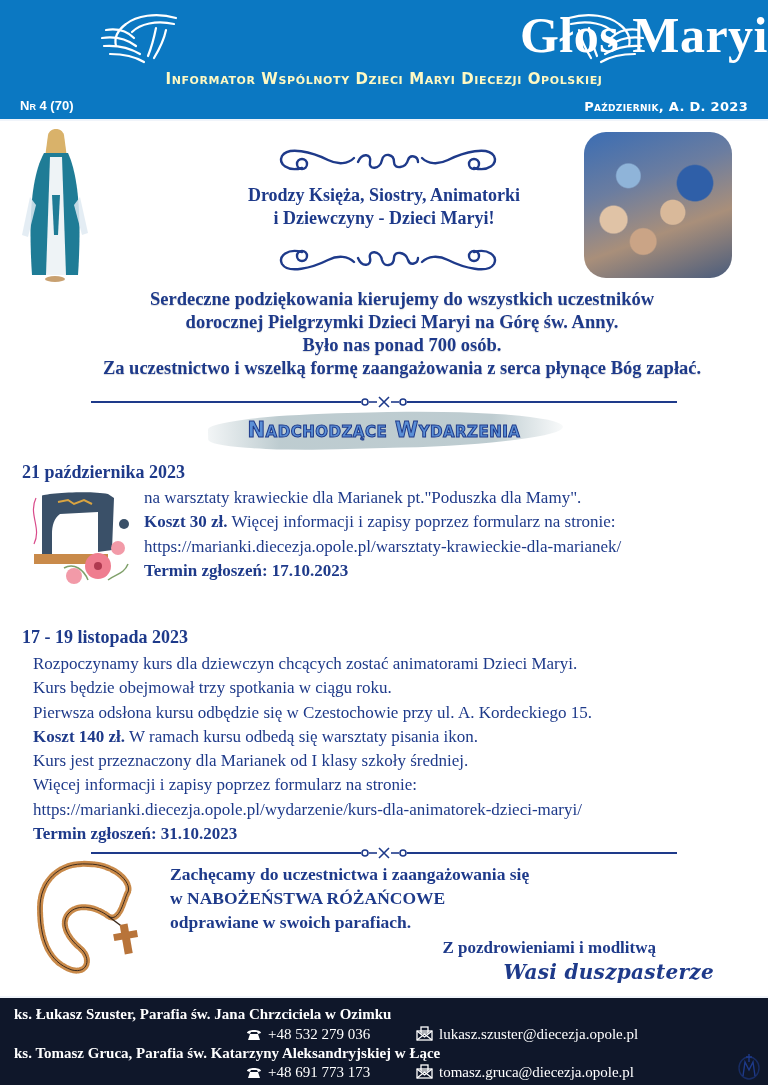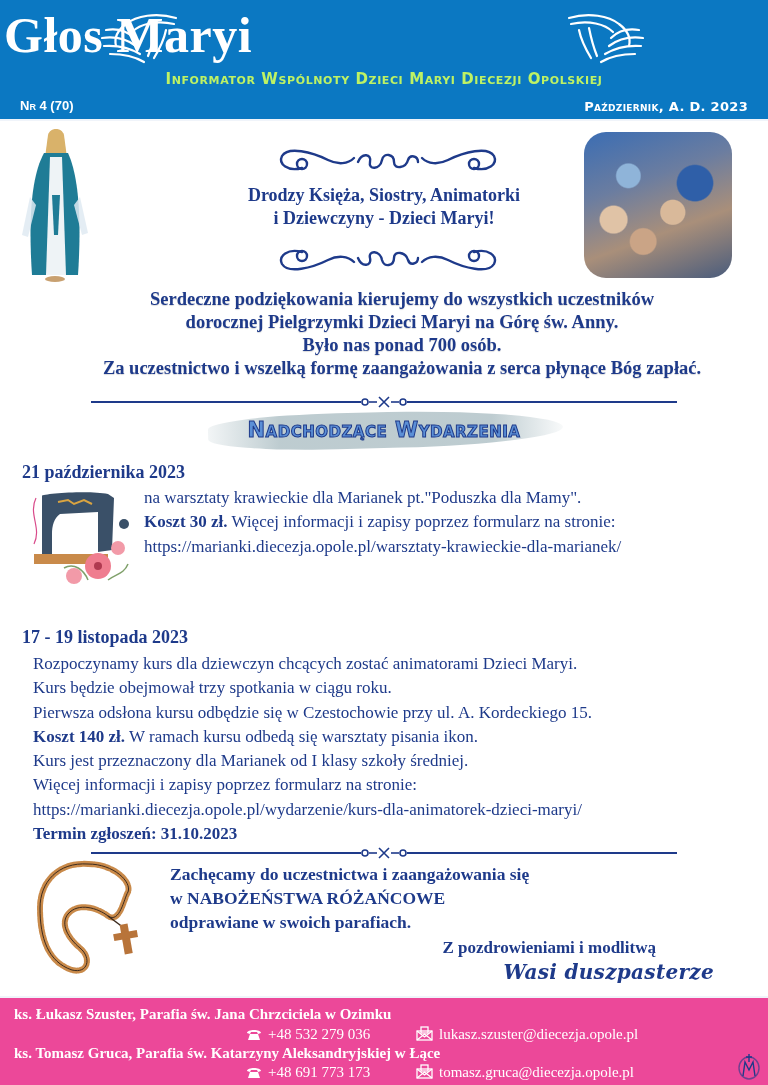--- a/index.html
+++ b/index.html
@@ -1,24 +1,24 @@
 <!DOCTYPE html>
 <html><head>
 <meta charset="utf-8">
 <style>
   * { box-sizing: border-box; margin: 0; padding: 0; }
   html, body { width: 768px; height: 1085px; background: #ffffff; overflow: hidden; }
   body { position: relative; font-family: "DejaVu Serif", serif; color: #1e3a8a; }
 
   .header { position: absolute; left: 0; top: 0; width: 768px; height: 121px; background: #0b78c2; border-bottom: 2px solid #f0f4fa; }
-  .title { position: absolute; left: 4px; right: 0; top: 6px; text-align: left; color: #fff; font-family: "Liberation Serif", serif; font-weight: 700; font-size: 50px; letter-spacing: 0.5px; }
+  .title { position: absolute; left: 16px; right: 0; top: 6px; text-align: right; color: #fff; font-family: "Liberation Serif", serif; font-weight: 700; font-size: 50px; letter-spacing: 0.5px; }
   .wing { position: absolute; top: 10px; width: 86px; height: 56px; }
   .wing.left { left: 96px; }
   .wing.right { left: 563px; transform: scaleX(-1); }
-  .subtitle { position: absolute; left: 0; right: 0; top: 70px; text-align: center; color: #bef264; font-family: "DejaVu Sans", sans-serif; font-size: 15px; font-weight: 700; font-variant: small-caps; letter-spacing: 0.6px; }
+  .subtitle { position: absolute; left: 0; right: 0; top: 70px; text-align: center; color: #fef9c3; font-family: "DejaVu Sans", sans-serif; font-size: 15px; font-weight: 700; font-variant: small-caps; letter-spacing: 0.6px; }
   .issue { position: absolute; left: 20px; top: 98px; color: #ffffff; font-family: Liberation Sans, sans-serif; font-size: 13px; font-weight: 700; font-variant: small-caps; }
   .date { position: absolute; right: 20px; top: 99px; color: #fff; font-family: "DejaVu Sans", sans-serif; font-size: 13px; font-weight: 700; font-variant: small-caps; letter-spacing: 0.3px; }
 
   .mary { position: absolute; left: 22px; top: 125px; width: 66px; height: 165px; }
   .photo { position: absolute; left: 584px; top: 132px; width: 148px; height: 146px; border-radius: 22px; overflow: hidden;
            background: radial-gradient(circle at 30% 30%, #8fb4d9 0 8%, transparent 9%),
                        radial-gradient(circle at 60% 55%, #d9b99a 0 10%, transparent 11%),
                        radial-gradient(circle at 40% 75%, #caa486 0 9%, transparent 10%),
                        radial-gradient(circle at 75% 35%, #2f5fa8 0 12%, transparent 13%),
                        radial-gradient(circle at 20% 60%, #e0c3a6 0 9%, transparent 10%),
@@ -41,21 +41,21 @@
   .ev-date { position: absolute; left: 22px; font-family: "Liberation Serif", serif; font-weight: 700; font-size: 18px; color: #1e3a8a; }
   .ev-body { position: absolute; font-family: "Liberation Serif", serif; font-size: 17px; line-height: 24.3px; color: #1e3a8a; white-space: nowrap; }
   .ev-body b { font-weight: 700; }
   .sewing { position: absolute; left: 28px; top: 484px; width: 110px; height: 105px; }
 
   .rosary { position: absolute; left: 28px; top: 858px; width: 130px; height: 120px; }
   .closing { position: absolute; left: 170px; width: 420px; top: 862px; text-align: left; font-family: "Liberation Serif", serif; font-weight: 700; font-size: 17.5px; line-height: 24px; color: #1e3a8a; }
   .regards { position: absolute; right: 112px; top: 938px; font-family: "Liberation Serif", serif; font-weight: 700; font-size: 17px; color: #1e3a8a; }
   .signature { position: absolute; right: 54px; top: 960px; font-family: "DejaVu Serif", serif; font-style: italic; font-weight: 700; font-size: 20px; color: #1e3a8a; letter-spacing: 0.3px; }
 
-  .footer { position: absolute; left: 0; top: 996px; width: 768px; height: 89px; background: #ec4899; border-top: 2px solid #f0f4fa; color: #fff; font-family: "Liberation Serif", serif; font-size: 15px; }
+  .footer { position: absolute; left: 0; top: 996px; width: 768px; height: 89px; background: #0f172a; border-top: 2px solid #f0f4fa; color: #fff; font-family: "Liberation Serif", serif; font-size: 15px; }
   .footer .row { position: absolute; white-space: nowrap; }
   .footer .bold { font-weight: 700; }
   .footer .ic { display: inline-block; vertical-align: -2px; margin-right: 6px; }
   .logo { position: absolute; left: 738px; top: 1052px; width: 22px; height: 28px; }
 </style>
 </head>
 <body>
 
 <div class="header">
   <svg class="wing left" viewBox="0 0 86 56">
@@ -159,20 +159,21 @@
   <circle cx="70" cy="82" r="4" fill="#b03a50"></circle>
   <circle cx="46" cy="92" r="8" fill="#f29aa8"></circle>
   <circle cx="90" cy="64" r="7" fill="#f29aa8"></circle>
   <path d="M36 84 C46 78 56 86 60 96" stroke="#7fa06a" stroke-width="1.5" fill="none"></path>
   <path d="M80 96 C88 90 96 90 100 80" stroke="#7fa06a" stroke-width="1.5" fill="none"></path>
 </svg>
 <div class="ev-body" style="left:144px; top:486px">
   <div>na warsztaty krawieckie dla Marianek pt."Poduszka dla Mamy".</div>
   <div><b>Koszt 30 zł.</b><span> Więcej informacji i zapisy poprzez formularz na stronie:</span></div>
   <div>https://marianki.diecezja.opole.pl/warsztaty-krawieckie-dla-marianek/</div>
+  <div><b>Termin zgłoszeń: 17.10.2023</b></div>
 </div>
 
 <div class="ev-date" style="top:627px">17 - 19 listopada 2023</div>
 <div class="ev-body" style="left:33px; top:652px">
   <div>Rozpoczynamy kurs dla dziewczyn chcących zostać animatorami Dzieci Maryi.</div>
   <div>Kurs będzie obejmował trzy spotkania w ciągu roku.</div>
   <div>Pierwsza odsłona kursu odbędzie się w Czestochowie przy ul. A. Kordeckiego 15.</div>
   <div><b>Koszt 140 zł.</b><span> W ramach kursu odbedą się warsztaty pisania ikon.</span></div>
   <div>Kurs jest przeznaczony dla Marianek od I klasy szkoły średniej.</div>
   <div>Więcej informacji i zapisy poprzez formularz na stronie:</div>

